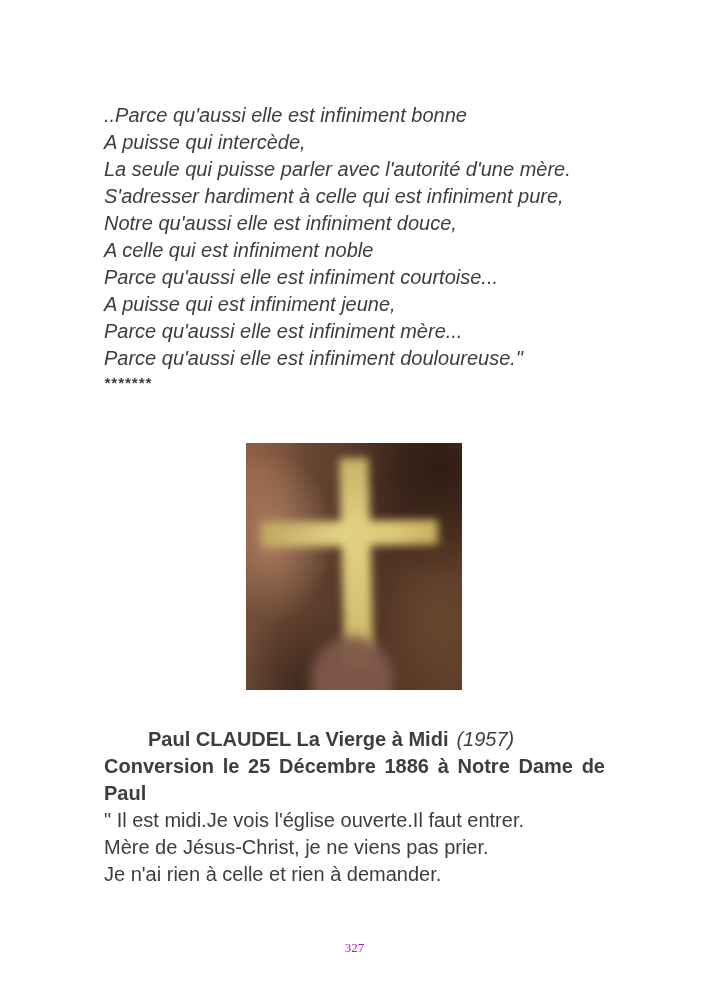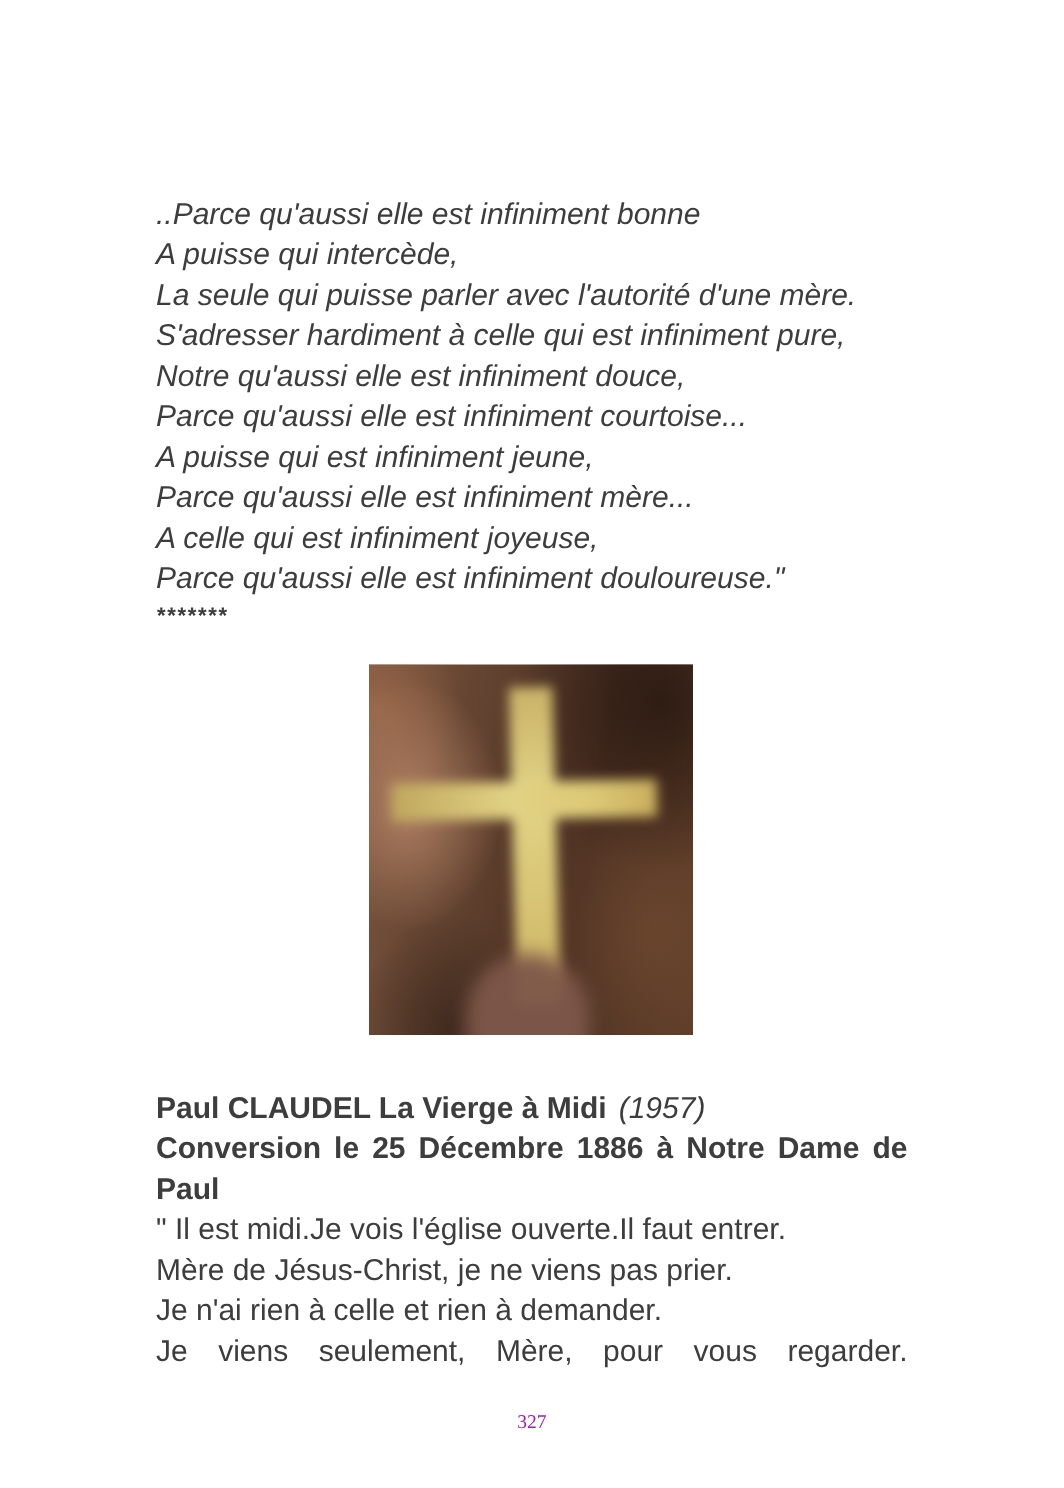--- a/index.html
+++ b/index.html
@@ -20,21 +20,20 @@
   
   .poem-top {
     position: absolute;
     left: 104px;
     top: 102px;
     width: 501px;
     font-size: 20px;
     line-height: 27px;
     font-style: italic;
     color: #3d3d3d;
-    margin-top: 28px;
   }
   .poem-top .sep {
     font-size: 15px;
     line-height: 18px;
     font-weight: bold;
     letter-spacing: 1px;
     margin-top: 2px;
   }
 
   
@@ -88,21 +87,21 @@
   
   .bottom-block {
     position: absolute;
     left: 104px;
     top: 726px;
     width: 501px;
     font-size: 20px;
     line-height: 27px;
     color: #3d3d3d;
   }
-  .author-line { font-weight: bold; }
+  .author-line { font-weight: bold; margin-left: 44px; }
   .author-line .year {
     font-weight: normal;
     font-style: italic;
     margin-left: 8px;
   }
   .conv-line { font-weight: bold; }
   .stretch {
     text-align: justify;
     text-align-last: justify;
   }
@@ -123,41 +122,40 @@
 <body>
 
 <div class="page">
 
   <div class="poem-top">
     <div>..Parce qu'aussi elle est infiniment bonne</div>
     <div>A puisse qui intercède,</div>
     <div>La seule qui puisse parler avec l'autorité d'une mère.</div>
     <div>S'adresser hardiment à celle qui est infiniment pure,</div>
     <div>Notre qu'aussi elle est infiniment douce,</div>
+    <div>A celle qui est infiniment noble</div>
     <div>Parce qu'aussi elle est infiniment courtoise...</div>
     <div>A puisse qui est infiniment jeune,</div>
     <div>Parce qu'aussi elle est infiniment mère...</div>
-    <div>A celle qui est infiniment joyeuse,</div>
     <div>Parce qu'aussi elle est infiniment douloureuse."</div>
     <div class="sep">*******</div>
   </div>
 
   <div class="figure" role="img" aria-label="Photo d'une croix dorée sur fond brun">
     <div class="bar-v"></div>
     <div class="bar-h"></div>
     <div class="finger"></div>
   </div>
 
   <div class="bottom-block">
     <div class="author-line">
       <span>Paul CLAUDEL La Vierge à Midi</span><span class="year">(1957)</span>
     </div>
     <div class="conv-line stretch">Conversion le 25 Décembre 1886 à Notre Dame de</div>
     <div class="conv-line">Paul</div>
     <div>" Il est midi.Je vois l'église ouverte.Il faut entrer.</div>
     <div>Mère de Jésus-Christ, je ne viens pas prier.</div>
     <div>Je n'ai rien à celle et rien à demander.</div>
-    <div class="stretch">Je viens seulement, Mère, pour vous regarder.</div>
   </div>
 
   <div class="page-number">327</div>
 
 </div>
 
 </body></html>

